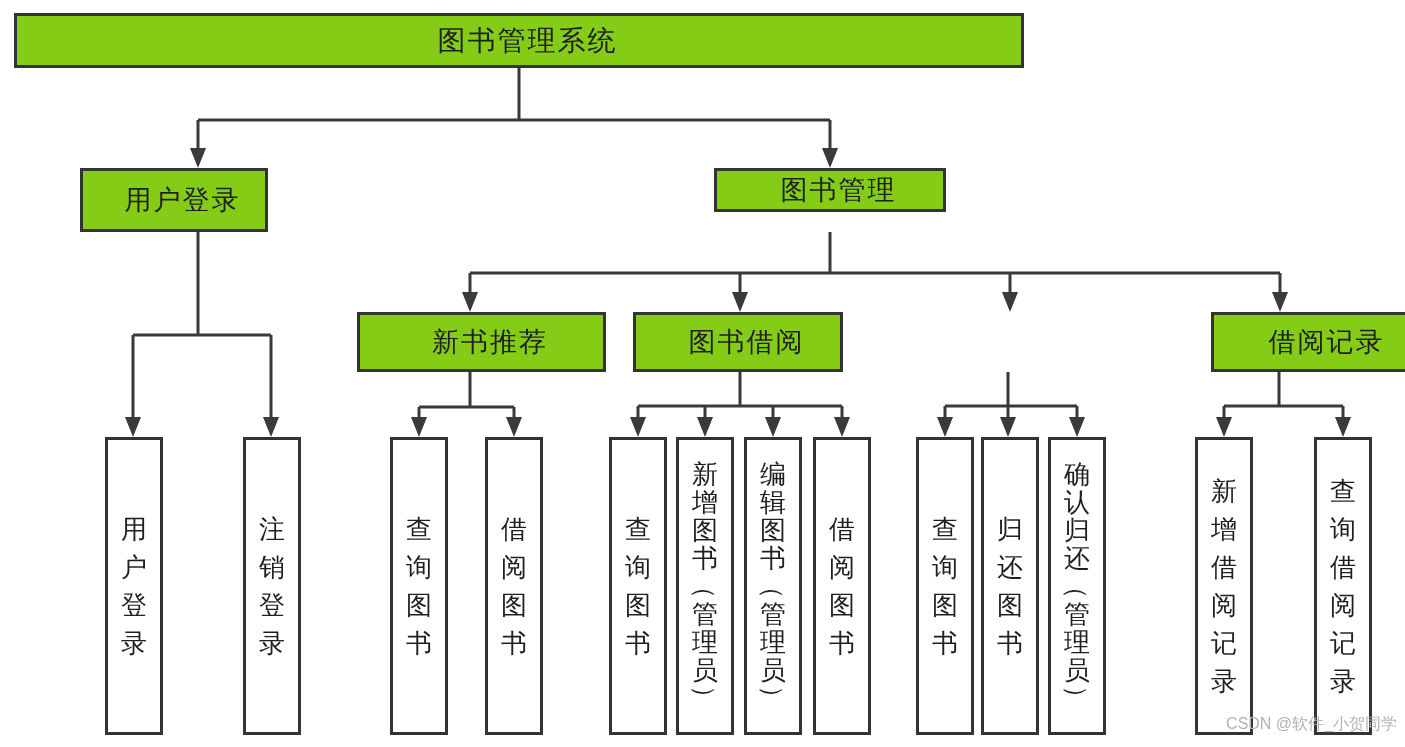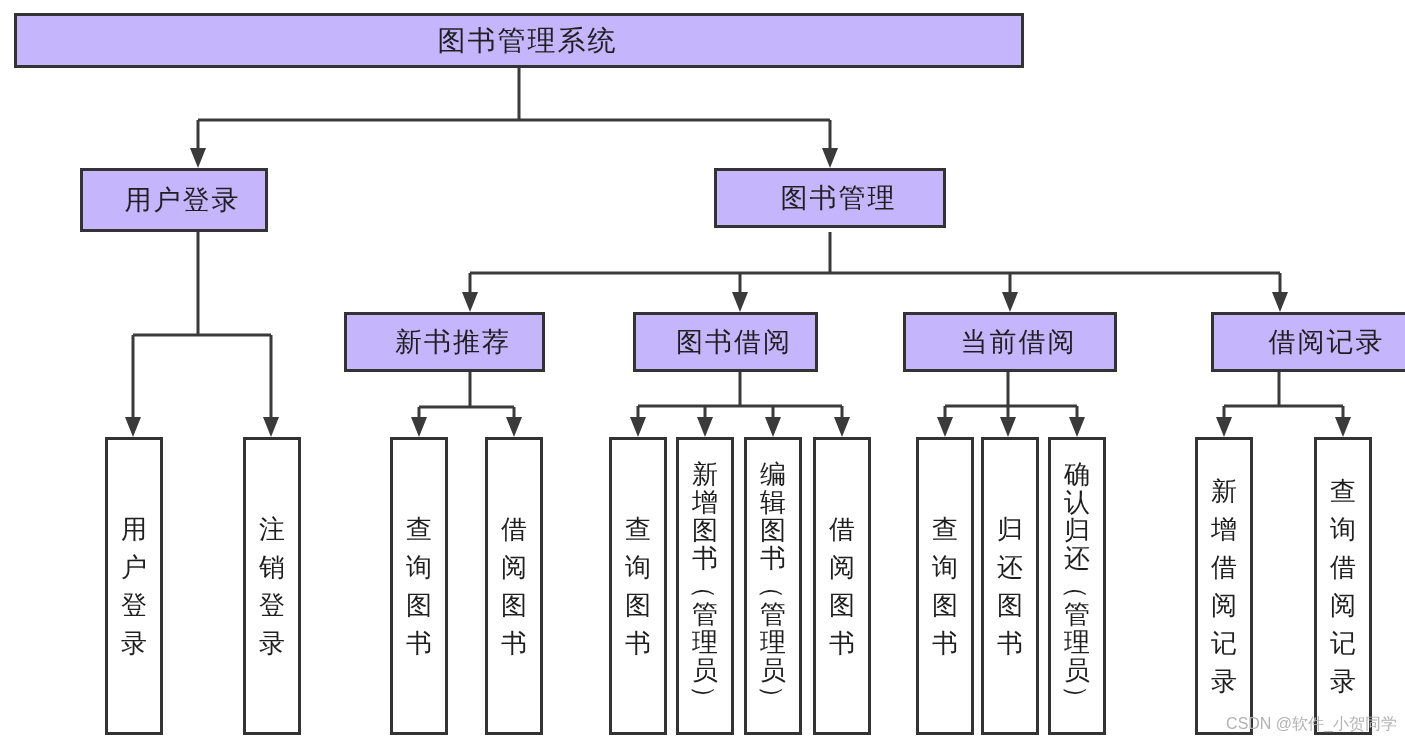--- a/index.html
+++ b/index.html
@@ -17,21 +17,21 @@
   }
   #wires {
     position: absolute;
     left: 0; top: 0;
     width: 1405px; height: 747px;
   }
   .box {
     position: absolute;
     box-sizing: border-box;
     border: 3px solid #333333;
-    background: #c4b5fd;
+    background: #84cc16;
     color: #1f1f1f;
     display: flex;
     align-items: center;
     justify-content: center;
     text-align: center;
     padding-left: 17px;
   }
   .lvl1 { font-size: 28px; letter-spacing: 2px; }
   .lvl2 { font-size: 27px; letter-spacing: 2px; }
   .lvl3 { font-size: 27px; letter-spacing: 2px; }
@@ -109,32 +109,29 @@
     </g>
   </svg>
 
   <div class="box lvl1" style="left:14px; top:13px; width:1010px; height:55px;">
     <span>图书管理系统</span>
   </div>
 
   <div class="box lvl2" style="left:80px; top:168px; width:188px; height:64px;">
     <span>用户登录</span>
   </div>
-  <div class="box lvl2" style="left:714px; top:168px; width:232px; height:60px;">
+  <div class="box lvl2" style="left:714px; top:168px; width:232px; height:44px;">
     <span>图书管理</span>
   </div>
 
-  <div class="box lvl3" style="left:344px; top:312px; width:201px; height:60px;">
+  <div class="box lvl3" style="left:357px; top:312px; width:249px; height:60px;">
     <span>新书推荐</span>
   </div>
-  <div class="box lvl3" style="left:633px; top:312px; width:185px; height:60px;">
+  <div class="box lvl3" style="left:633px; top:312px; width:210px; height:60px;">
     <span>图书借阅</span>
-  </div>
-  <div class="box lvl3" style="left:903px; top:312px; width:214px; height:60px;">
-    <span>当前借阅</span>
   </div>
   <div class="box lvl3" style="left:1211px; top:312px; width:214px; height:60px;">
     <span>借阅记录</span>
   </div>
 
   <div class="vbox" style="left:105px; top:437px; width:58px; height:298px;">
       <span class="ch">用</span>
       <span class="ch">户</span>
       <span class="ch">登</span>
       <span class="ch">录</span>

